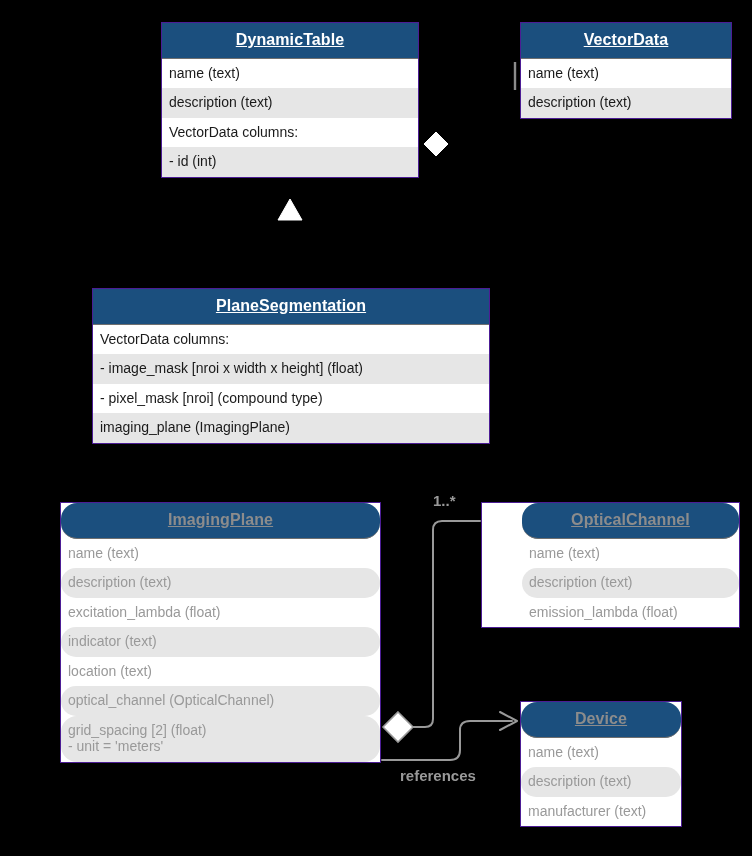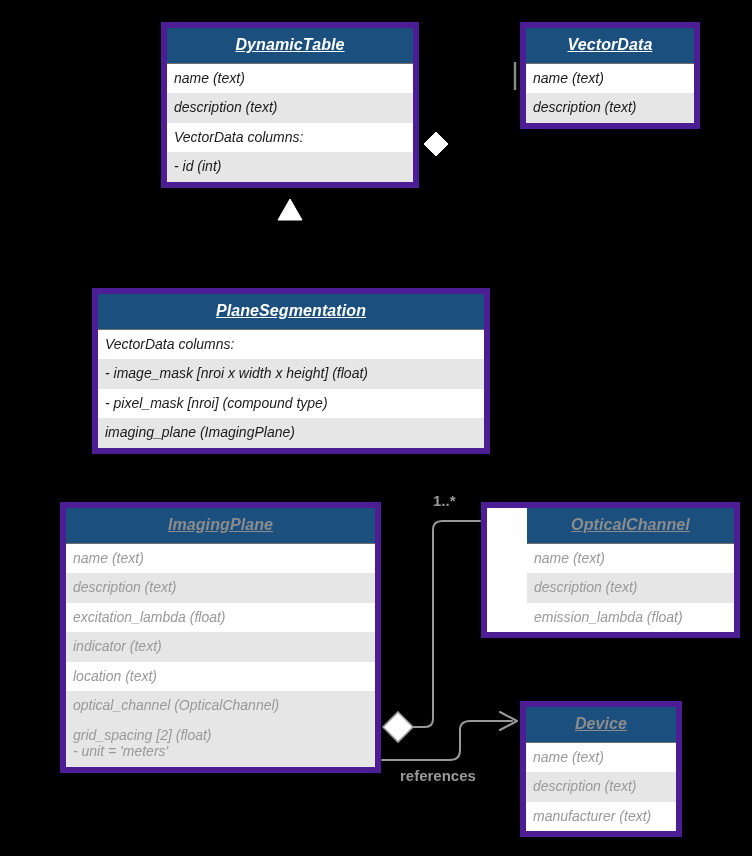--- a/index.html
+++ b/index.html
@@ -16,23 +16,22 @@
     width: 752px;
     height: 856px;
     background: #000000;
     overflow: hidden;
   }
 
   
   .uml-box {
     position: absolute;
     box-sizing: border-box;
-    border: 6px solid #4c1d95;
+    border: 1px solid #4c1d95;
     background: #ffffff;
-    font-style: italic;
   }
   .uml-header {
     background: #1b4f7e;
     color: #ffffff;
     font-weight: bold;
     font-size: 16px;
     text-align: center;
     text-decoration: underline;
     padding: 8px 4px 9px 4px;
     line-height: 1.1;
@@ -46,20 +45,21 @@
     line-height: 1.18;
     white-space: pre-line;
   }
   .uml-row.stripe {
     background: #e6e6e6;
   }
   
   .faded .uml-row,
   .faded .uml-header {
     color: #999999;
+    border-radius: 16px;
   }
   .faded .uml-header {
     color: #8c8c8c;
   }
 
   
   #links {
     position: absolute;
     left: 0;
     top: 0;
@@ -81,21 +81,21 @@
 <div id="canvas">
 
   <div class="uml-box" id="box-dynamictable" style="left:161px; top:22px; width:258px;">
     <div class="uml-header">DynamicTable</div>
     <div class="uml-row">name (text)</div>
     <div class="uml-row stripe">description (text)</div>
     <div class="uml-row">VectorData columns:</div>
     <div class="uml-row stripe"> - id (int)</div>
   </div>
 
-  <div class="uml-box" id="box-vectordata" style="left:520px; top:22px; width:180px;">
+  <div class="uml-box" id="box-vectordata" style="left:520px; top:22px; width:212px;">
     <div class="uml-header">VectorData</div>
     <div class="uml-row">name (text)</div>
     <div class="uml-row stripe">description (text)</div>
   </div>
 
   <div class="uml-box" id="box-planesegmentation" style="left:92px; top:262px; width:398px;margin-top:26px;">
     <div class="uml-header">PlaneSegmentation</div>
     <div class="uml-row">VectorData columns:</div>
     <div class="uml-row stripe">- image_mask [nroi x width x height] (float)</div>
     <div class="uml-row">- pixel_mask [nroi] (compound type)</div>

